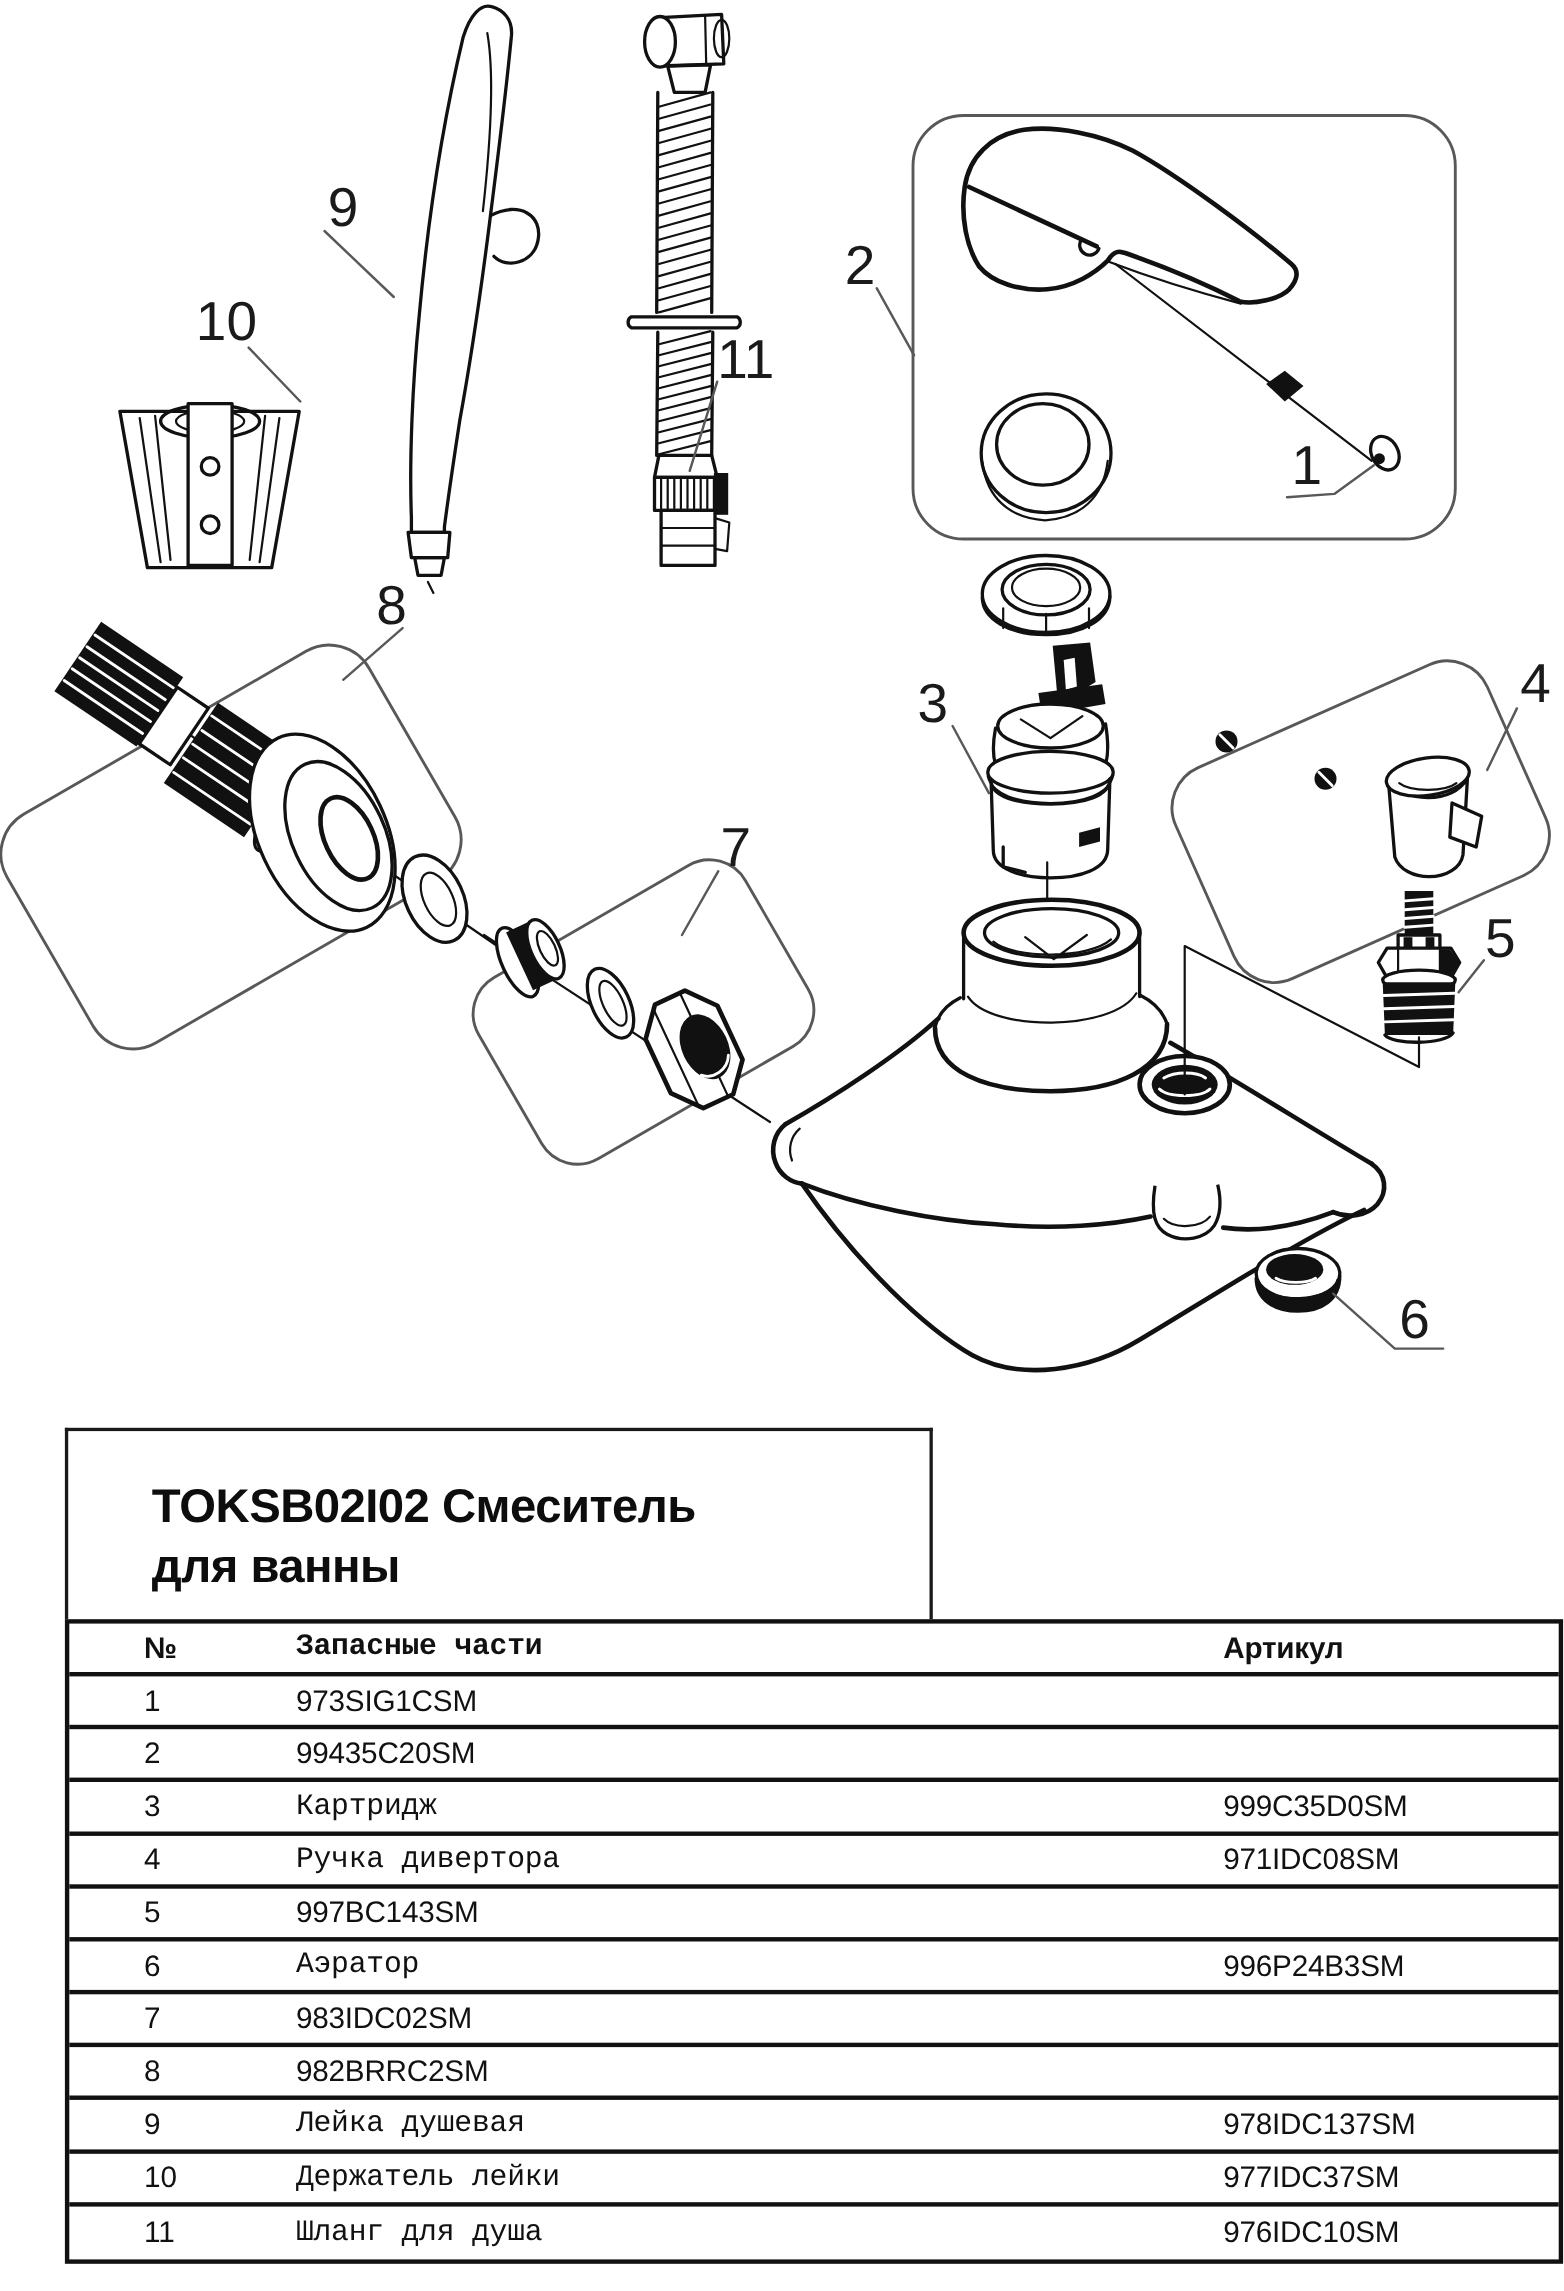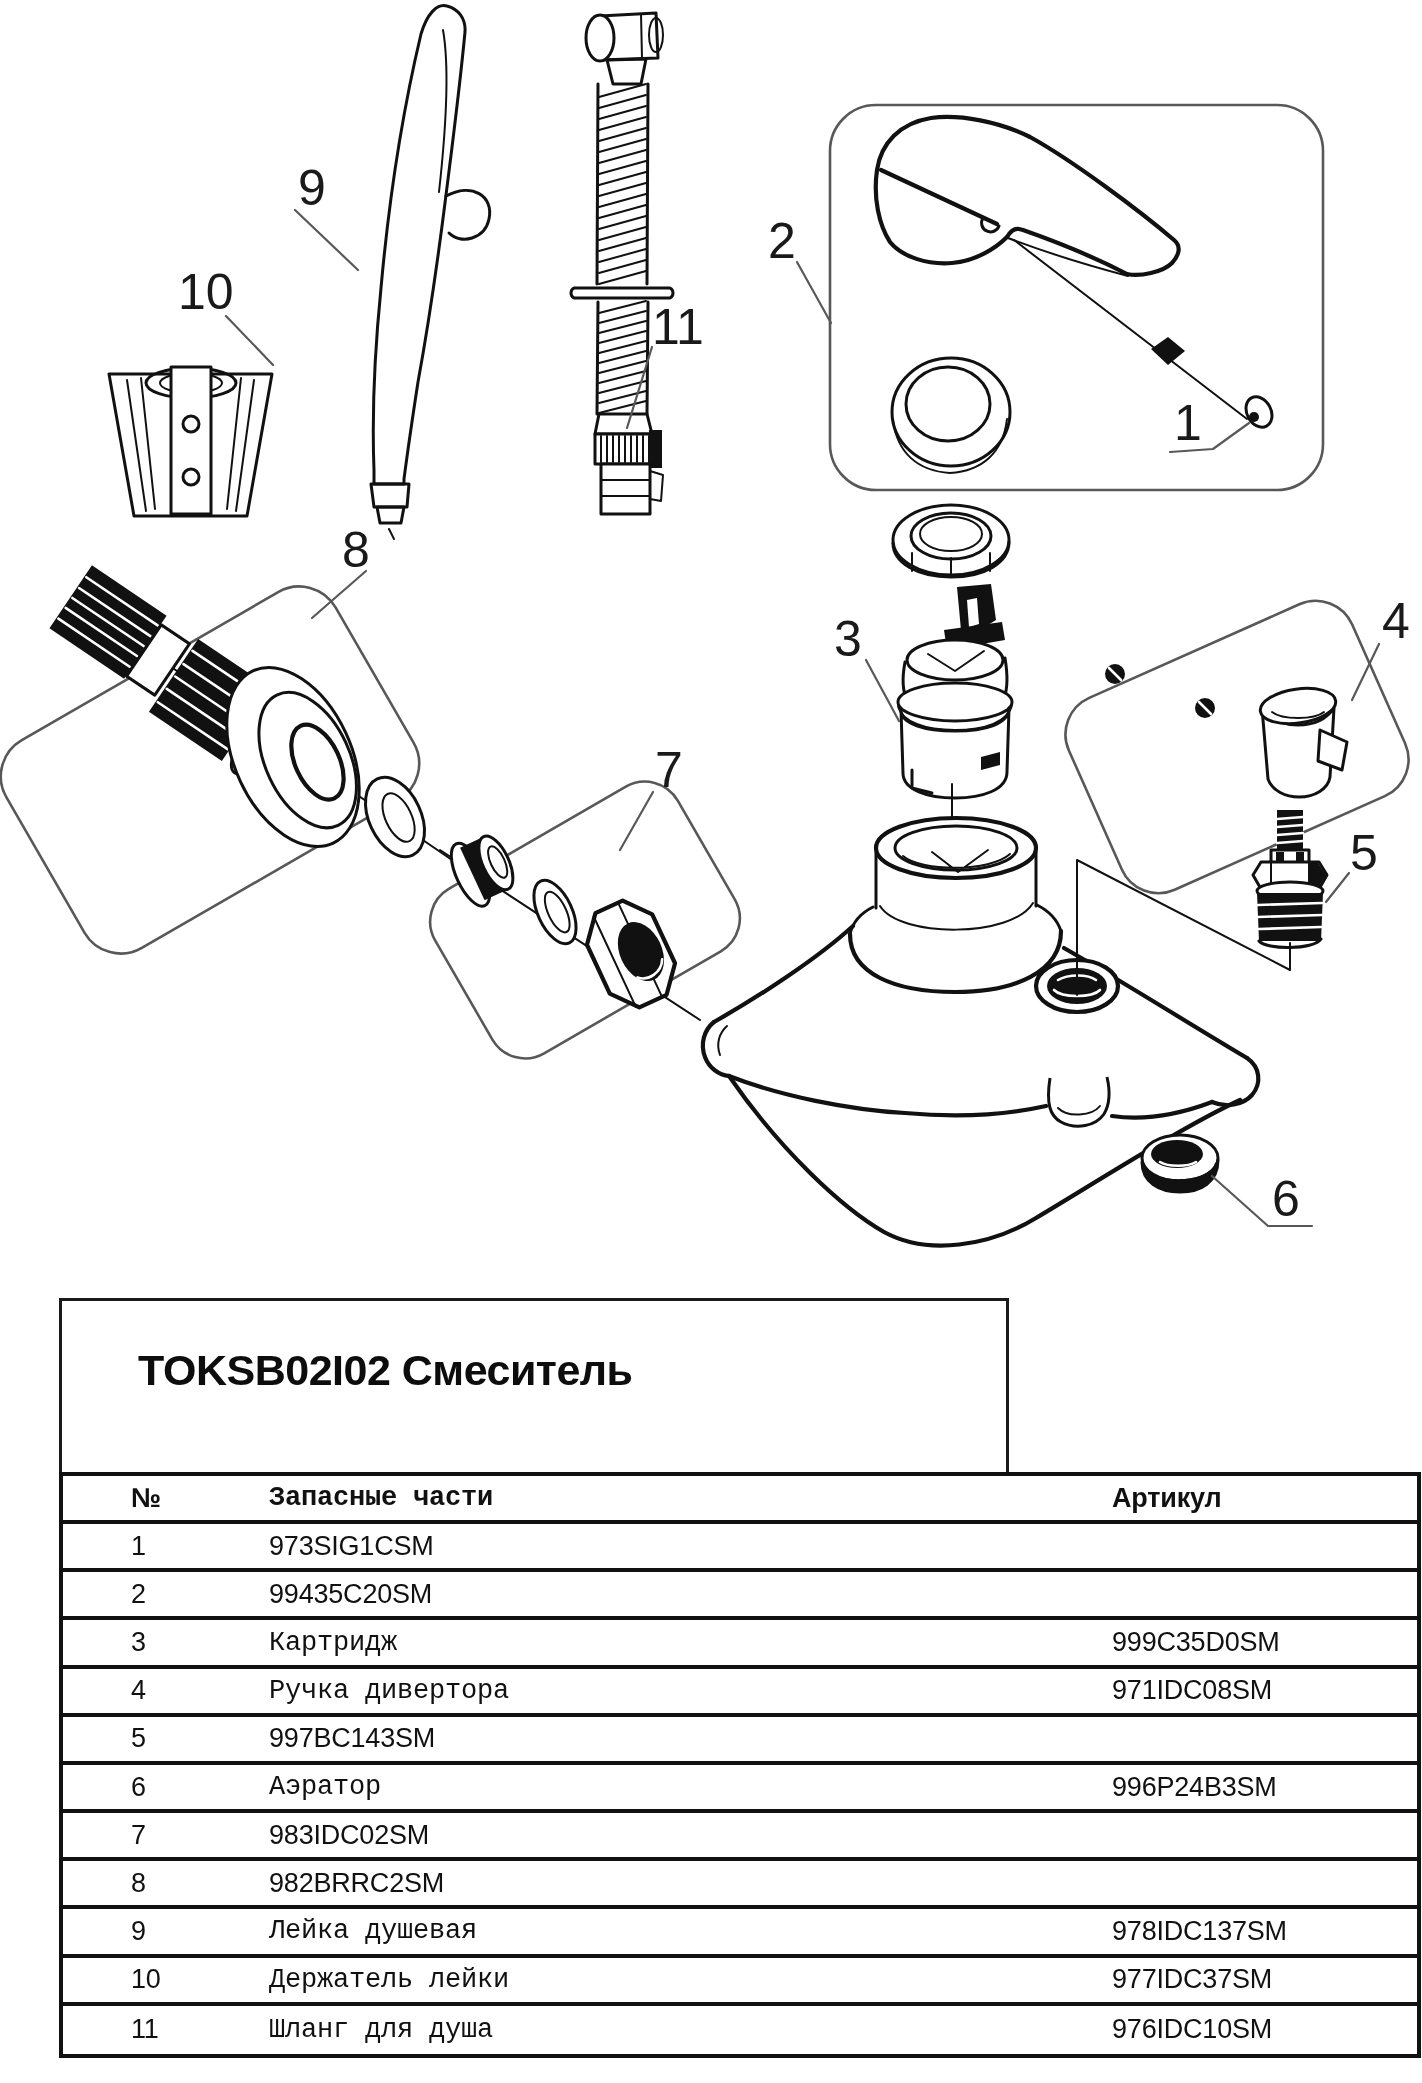--- a/index.html
+++ b/index.html
@@ -18,21 +18,21 @@
   .kf { fill:#fff; stroke:#111; stroke-width:3;   stroke-linejoin:round; }
   .kf2{ fill:#fff; stroke:#111; stroke-width:4.2; stroke-linejoin:round; }
   .blk{ fill:#111; stroke:none; }
   .wln{ fill:none; stroke:#fff; stroke-width:2.6; stroke-linecap:round; }
   .gbox{ fill:none; stroke:#585858; stroke-width:2.6; }
   .lead{ fill:none; stroke:#585858; stroke-width:2.2; stroke-linecap:round; stroke-linejoin:round; }
   .lbl { font-family:"Liberation Sans",sans-serif; font-size:50px; fill:#1a1a1a; }
 
   
   .titlebox {
-    position:absolute; left:59px; top:1298px; width:950px; height:174px;
+    position:absolute; left:59px; top:1298px; width:789px; height:174px;
     border:3px solid #1a1a1a; border-bottom:none;
     padding:42px 0 0 76px;
   }
   .titlebox .t1, .titlebox .t2 {
     font-size:43px; font-weight:bold; letter-spacing:-0.5px; line-height:54px; color:#0d0d0d;
   }
 
   
   .ptable {
     position:absolute; left:59px; top:1472px; width:1362px; height:586px;
@@ -305,20 +305,21 @@
       <path class="lead" d="M226,316 L273,365"></path>
       <text class="lbl" x="178" y="309">10</text>
 
       <path class="lead" d="M652,347 L627,428"></path>
       <text class="lbl" x="652" y="344">11</text>
     </g>
   </svg>
 
   <div class="titlebox">
     <div class="t1">TOKSB02I02 Смеситель</div>
+    <div class="t2">для ванны</div>
   </div>
 
   <div class="ptable">
     <div class="prow hdr">
       <div class="c-num">№</div>
       <div class="c-name">Запасные части</div>
       <div class="c-art">Артикул</div>
     </div>
 
     <div class="prow">

